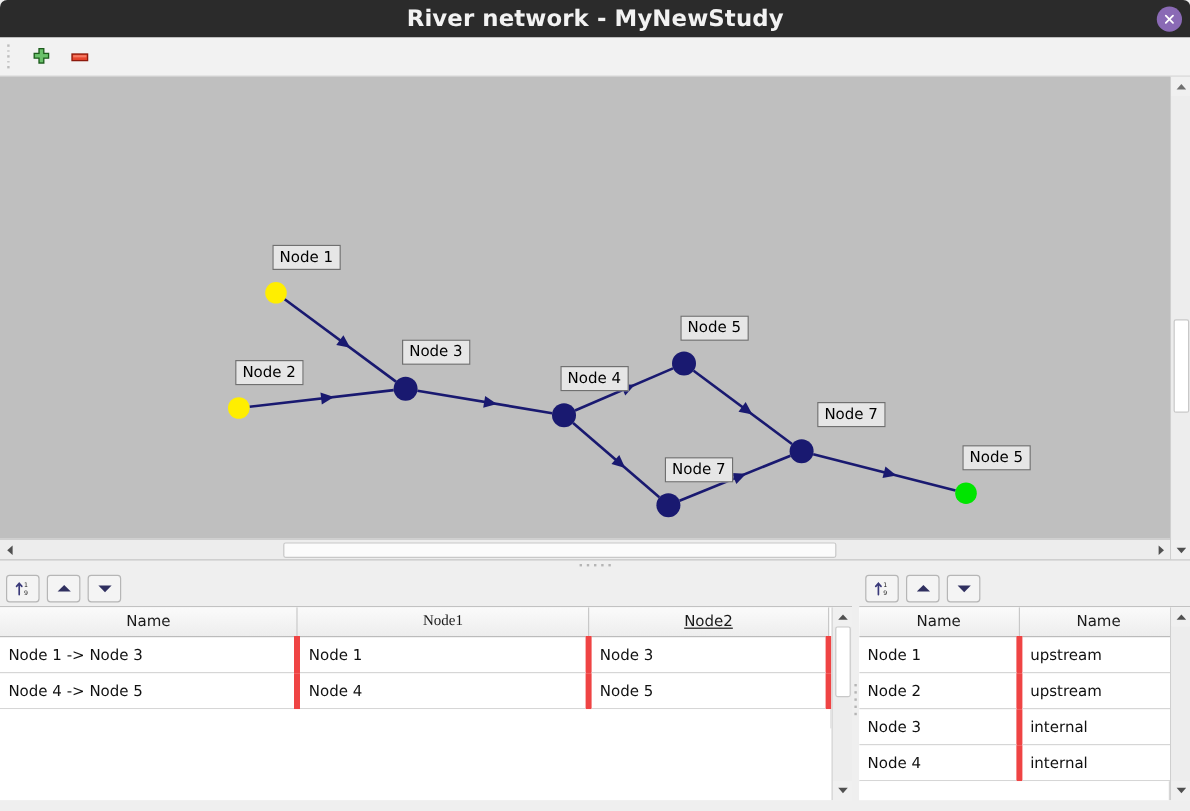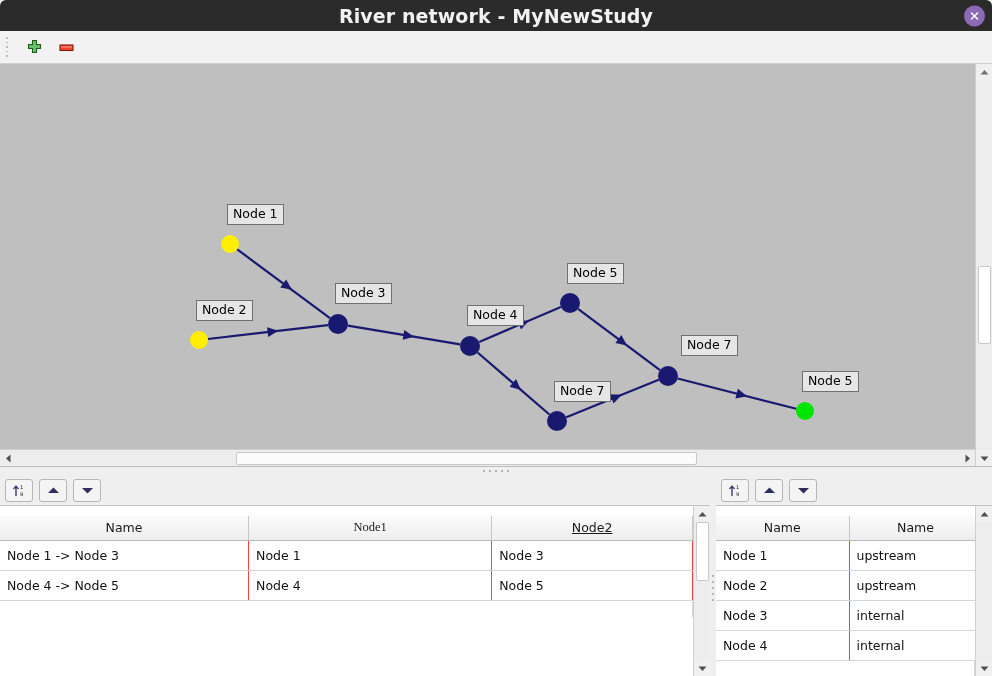--- a/index.html
+++ b/index.html
@@ -95,26 +95,26 @@
   .table-outer { flex:1 1 auto; display:flex; background:#ffffff;
                  border-top:1px solid #c2c2c2; min-height:0; overflow:hidden;}
   table { border-collapse: collapse; width:100%; table-layout: fixed; }
   thead th {
     background: linear-gradient(#fbfbfb,#ededed);
     border-right: 1px solid #c8c8c8; border-bottom:1px solid #bbbbbb;
     font-weight: normal; font-size: 12.5px; color:#1a1a1a;
     height: 24px; text-align:center; cursor:pointer;
   }
   tbody td {
-    border-right: 1px solid #ef4444; border-bottom: 1px solid #d6d6d6;
+    border-right: 5px solid #ef4444; border-bottom: 1px solid #d6d6d6;
     height: 30px; font-size: 12.5px; color:#111; padding-left:7px;
     background:#ffffff; white-space:nowrap; overflow:hidden;
   }
   tbody tr:last-child td { border-bottom:1px solid #d6d6d6; }
-  .tbl-scroll { flex:1 1 auto; overflow:hidden; min-width:0; position:relative;margin-top:10px;}
+  .tbl-scroll { flex:1 1 auto; overflow:hidden; min-width:0; position:relative;}
   .tbl-filler { height: 16px; background:#ffffff; border-right:1px solid #d6d6d6;}
 
   .footer { height: 24px; flex:0 0 24px; background:#efefef; position:relative; }
 </style>
 </head>
 <body>
 
 <div class="window">
 
   <div class="titlebar">

